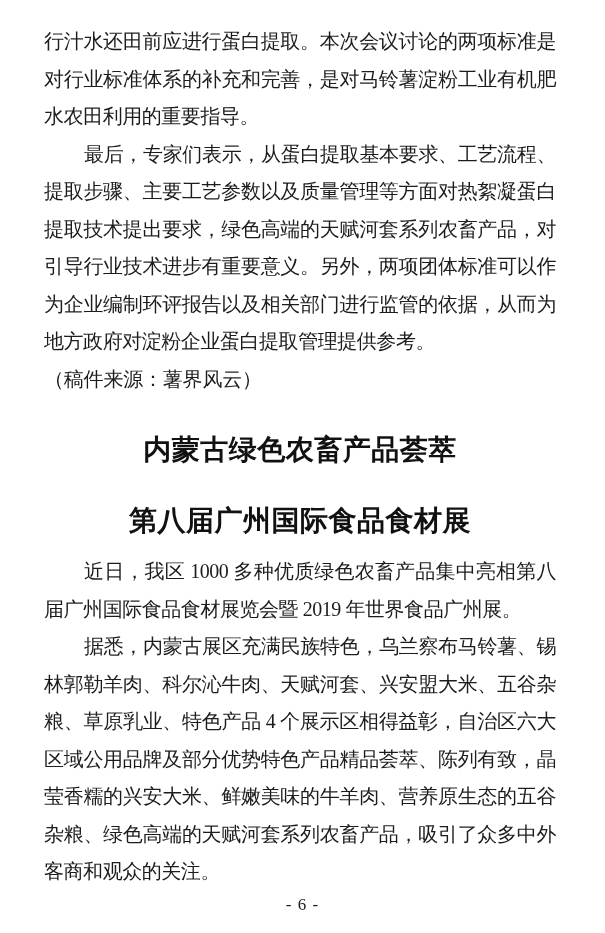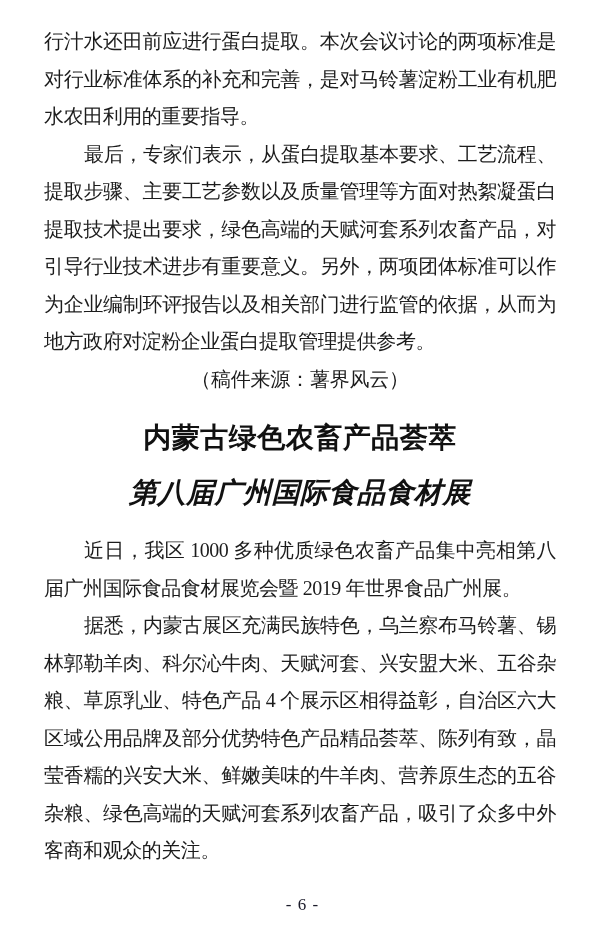--- a/index.html
+++ b/index.html
@@ -34,42 +34,41 @@
     text-justify: inter-character;
   }
   .para {
     margin: 0;
   }
   .para.indent {
     text-indent: 2em;
   }
   .source-line {
     margin: 0;
-    text-align: center;
+    text-align: left;
     letter-spacing: -0.2px;
   }
   .article-title {
     margin: 0;
     text-align: center;
     font-weight: bold;
     font-size: 28px;
     line-height: 48px;
     letter-spacing: 0.5px;
     text-indent: 0;
     color: #111111;
   }
   .article-title.first {
-    margin-top: 16px;
+    margin-top: 28px;
   }
   .article-title.second {
-    margin-top: 7px;
-    font-style: italic;
+    margin-top: 23px;
   }
   .after-title {
-    margin-top: 15px;
+    margin-top: 8px;
   }
   .page-footer {
     position: absolute;
     left: 0;
     top: 892px;
     width: 605px;
     text-align: center;
     font-size: 17px;
     line-height: 26px;
     letter-spacing: 1px;

